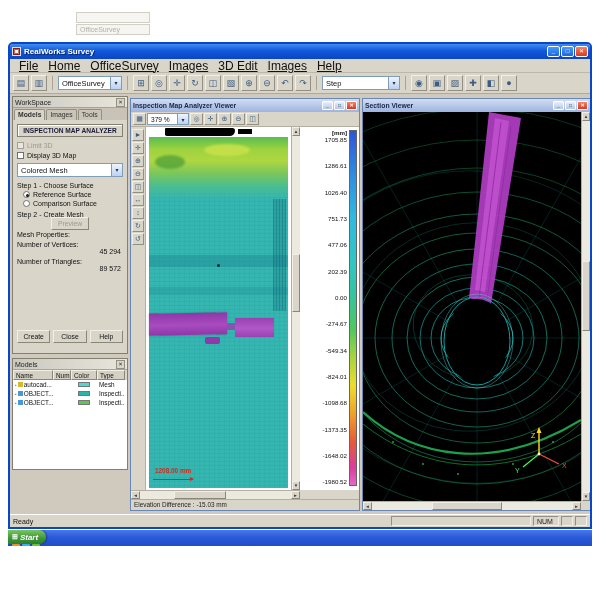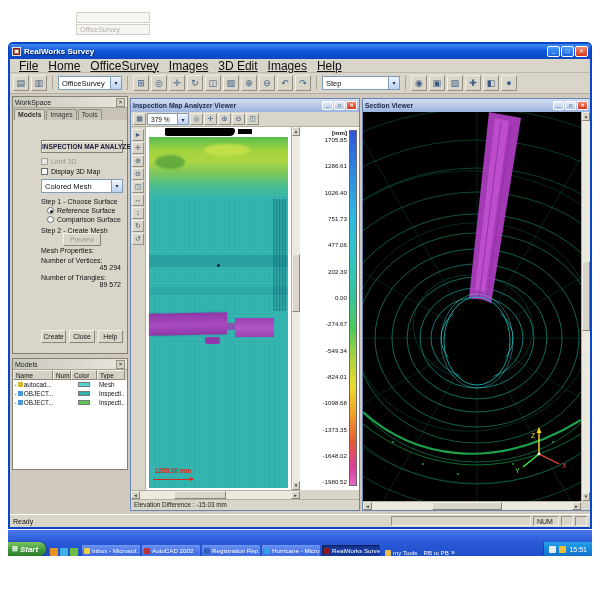--- a/index.html
+++ b/index.html
@@ -41,21 +41,21 @@
   .panel { position:absolute; background:#d9d5c9; border:1px solid #84806f; }
   .workspace { left:2px; top:2px; width:116px; height:258px; }
   .mini-title { height:11px; background:linear-gradient(90deg,#cac9c0,#e7e5dc); border-bottom:1px solid #a7a397;
                 display:flex; align-items:center; font-size:7px; padding:0 2px; color:#222; }
   .mini-close { margin-left:auto; width:9px; height:9px; border:1px solid #938f82; background:#d9d5c9;
                 font-size:5.5px; line-height:7px; text-align:center; color:#333; }
   .tabs { display:flex; height:12px; gap:1px; padding:1px 1px 0; background:#c8c3b6; }
   .tab { font-size:6.8px; padding:1px 3px 0; border:1px solid #938f82; border-bottom:none; border-radius:2px 2px 0 0;
          background:#c9c5b8; color:#333; white-space:nowrap; }
   .tab.active { background:#d9d5c9; font-weight:bold; }
-  .ws-content { position:relative; height:calc(100% - 23px); padding:20px 4px; font-size:7px;margin-left:24px; }
+  .ws-content { position:relative; height:calc(100% - 23px); padding:4px 4px; font-size:7px; }
   .an-header { border:1px solid #84806f; box-shadow:inset 1px 1px 0 #fff; text-align:center; font-size:6.6px; font-weight:bold;
                color:#1a1a3a; padding:2px 0; margin-bottom:5px; white-space:nowrap; }
   .check-row { display:flex; align-items:center; gap:3px; margin:3px 0; }
   .checkbox { width:7px; height:7px; background:#fff; border:1px solid #6f6f6f; flex:none; }
   .disabled-text { color:#9d998e; }
   .checkbox.dis { background:#e9e7df; border-color:#a3a094; }
   .ws-combo { margin:4px 0 5px; }
   .group-label { margin:4px 0 2px; white-space:nowrap; }
   .radio-row { display:flex; align-items:center; gap:3px; margin:2px 0 2px 6px; }
   .radio { width:7px; height:7px; border:1px solid #6f6f6f; border-radius:50%; background:#fff; position:relative; flex:none; }
@@ -164,22 +164,22 @@
   .sec-corner { position:absolute; right:0; bottom:0; width:9px; height:9px; background:#d9d5c9; }
 
   
   .statusbar { position:absolute; left:0; right:0; bottom:0; height:13px; background:#d9d5c9; border-top:1px solid #fff;
                display:flex; align-items:center; font-size:7px; padding:0 3px; gap:2px; }
   .sb-ready { flex:1; }
   .sb-cell { height:10px; line-height:9px; padding:0 3px; border:1px solid; border-color:#938f82 #f2efe6 #f2efe6 #938f82; color:#222; }
   .sb-wide { width:140px; } .sb-num { width:26px; } .sb-tiny { width:12px; }
 
   
-  .taskbar { position:absolute; left:8px; top:530px; width:584px; height:26px;
-             background:linear-gradient(180deg,#4a7ae8 0%,#2a5ad8 45%,#1e4ec8 100%); display:flex; align-items:flex-end; overflow:hidden; }
+  .taskbar { position:absolute; left:8px; top:530px; width:584px; height:16px;
+             background:linear-gradient(180deg,#4a7ae8 0%,#2a5ad8 45%,#1e4ec8 100%); display:flex; align-items:flex-start; overflow:hidden;flex-direction:column; }
   .start-btn { height:14px; flex:none; border-radius:0 7px 7px 0; padding:0 8px 0 4px;
                background:linear-gradient(180deg,#7cc460,#3d9636 60%,#2f7e2a); color:#fff; font-weight:bold; font-style:italic;
                font-size:8px; display:flex; align-items:center; gap:2px; box-shadow:1px 0 2px rgba(0,0,0,.4); }
   .start-flag { font-size:7px; font-style:normal; }
   .quick { display:flex; gap:2px; margin:0 4px; flex:none; }
   .q-icon { width:8px; height:8px; border-radius:1px; }
   .q0 { background:#e89420; } .q1 { background:#40b0e8; } .q2 { background:#70c040; }
   .task-btn { width:58px; height:11px; margin-right:2px; flex:none; border-radius:2px;
               background:linear-gradient(#6a92f2,#3a66e0); box-shadow:inset 0 0 1px rgba(255,255,255,.5);
               color:#fff; font-size:6.2px; line-height:10px; padding:0 2px; display:flex; align-items:center; gap:2px;

